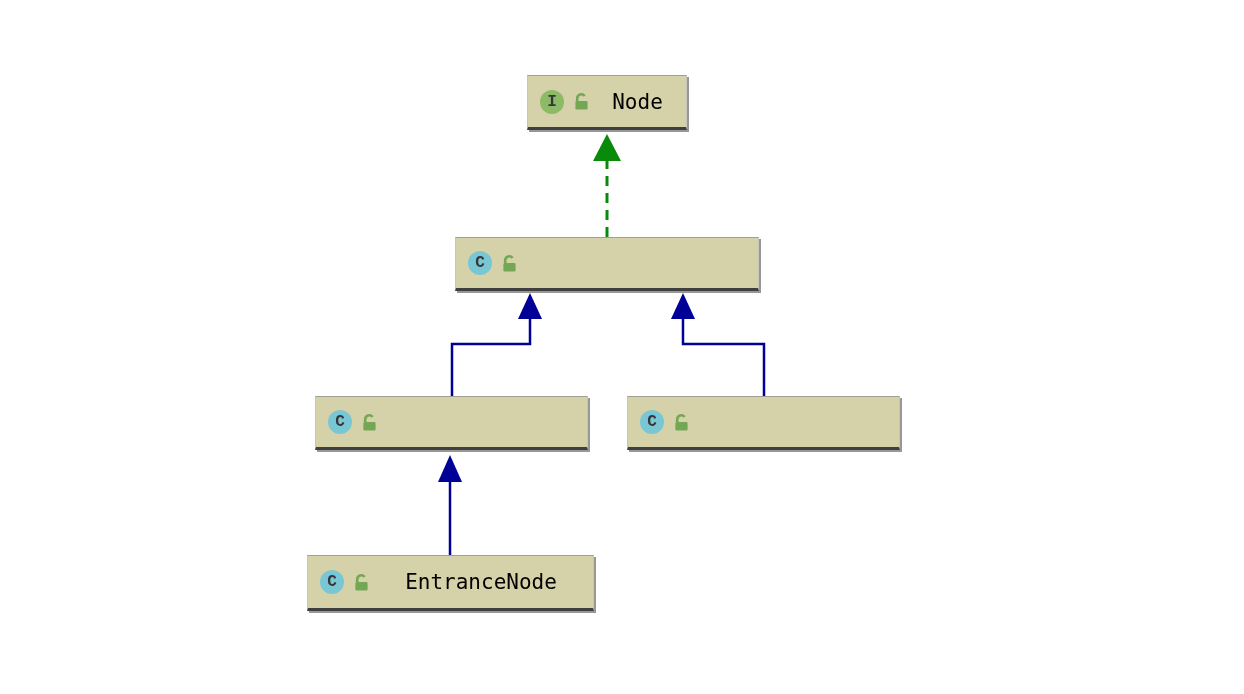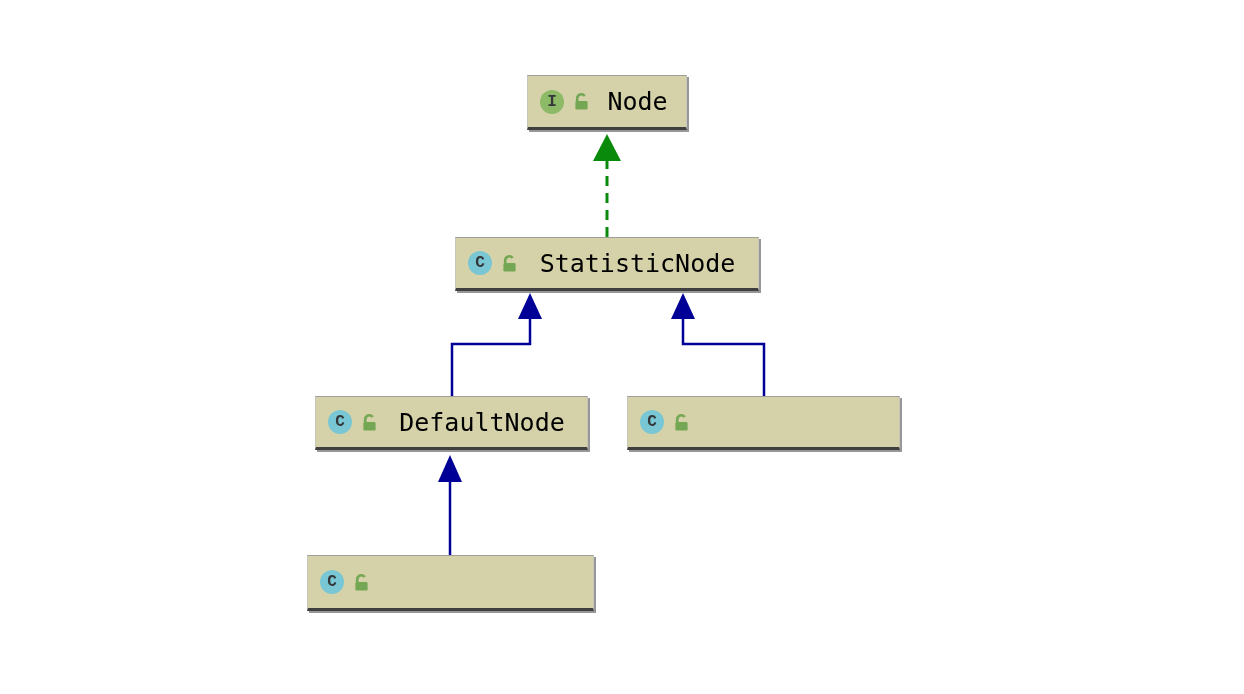--- a/index.html
+++ b/index.html
@@ -71,21 +71,21 @@
   .lock {
     width: 19px; height: 19px;
     flex: 0 0 auto;
     margin-left: 8px;
   }
   .lock .lock-body { fill: var(--lock-icon, #74a753); }
   .lock .lock-shackle { stroke: var(--lock-icon, #74a753); stroke-width: 2.6; fill: none; }
   .node-label {
     flex: 1 1 auto;
     text-align: center;
-    font-size: 25px;
+    font-size: 21px;
     color: var(--label-color, #000000);
     white-space: nowrap;
     padding-left: 6px;
   }
 </style>
 </head>
 <body>
 
 <div id="diagram-canvas">
 
@@ -120,41 +120,40 @@
     </svg>
     <span class="node-label">Node</span>
   </div>
 
   <div class="node-box" style="left:455px; top:237px; width:304px; height:54px;">
     <span class="badge badge-class">C</span>
     <svg class="lock" viewBox="0 0 19 19">
       <path class="lock-shackle" d="M 5.2 9.2 L 5.2 6.4 A 4.1 4.1 0 0 1 12.6 4.0"></path>
       <rect class="lock-body" x="3.4" y="9.0" width="12.2" height="8.6" rx="1.4"></rect>
     </svg>
-    <span class="node-label">StatisticNode</span>
   </div>
 
   <div class="node-box" style="left:315px; top:396px; width:273px; height:54px;">
     <span class="badge badge-class">C</span>
     <svg class="lock" viewBox="0 0 19 19">
       <path class="lock-shackle" d="M 5.2 9.2 L 5.2 6.4 A 4.1 4.1 0 0 1 12.6 4.0"></path>
       <rect class="lock-body" x="3.4" y="9.0" width="12.2" height="8.6" rx="1.4"></rect>
     </svg>
-    <span class="node-label">DefaultNode</span>
   </div>
 
   <div class="node-box" style="left:627px; top:396px; width:273px; height:54px;">
     <span class="badge badge-class">C</span>
     <svg class="lock" viewBox="0 0 19 19">
       <path class="lock-shackle" d="M 5.2 9.2 L 5.2 6.4 A 4.1 4.1 0 0 1 12.6 4.0"></path>
       <rect class="lock-body" x="3.4" y="9.0" width="12.2" height="8.6" rx="1.4"></rect>
     </svg>
   </div>
 
   <div class="node-box" style="left:307px; top:555px; width:287px; height:56px;">
     <span class="badge badge-class">C</span>
     <svg class="lock" viewBox="0 0 19 19">
       <path class="lock-shackle" d="M 5.2 9.2 L 5.2 6.4 A 4.1 4.1 0 0 1 12.6 4.0"></path>
       <rect class="lock-body" x="3.4" y="9.0" width="12.2" height="8.6" rx="1.4"></rect>
     </svg>
+    <span class="node-label">EntranceNode</span>
   </div>
 
 </div>
 
 </body></html>

